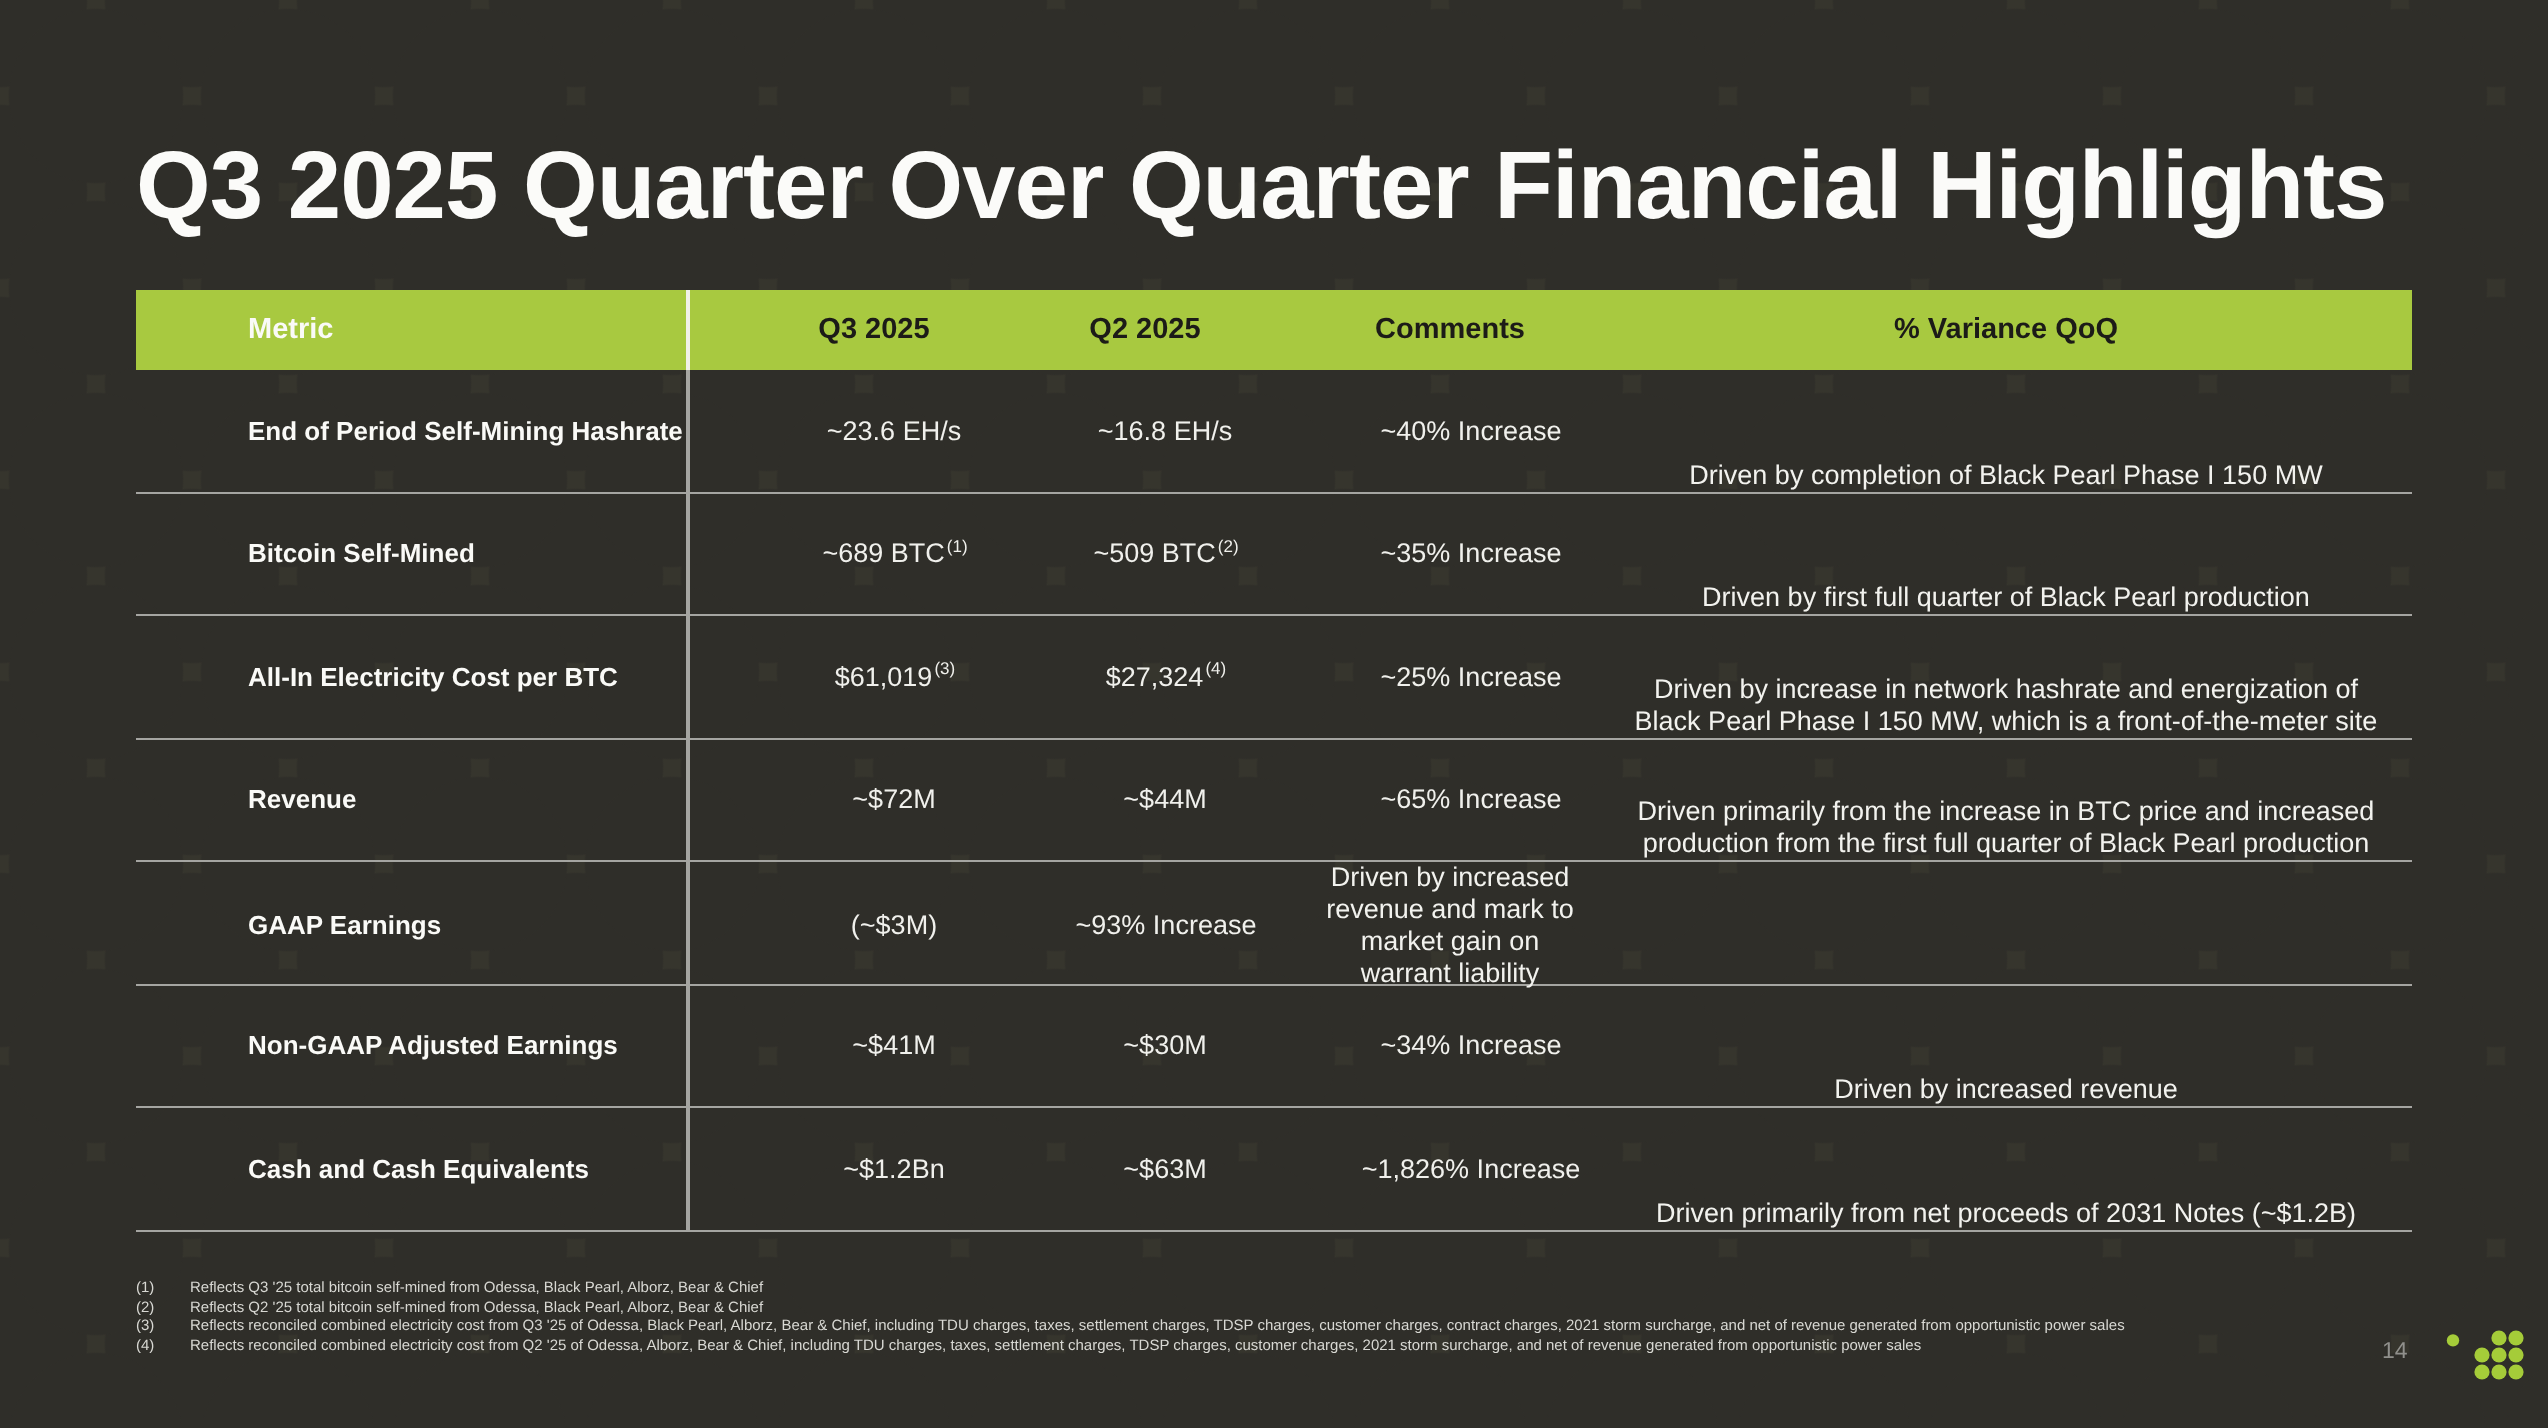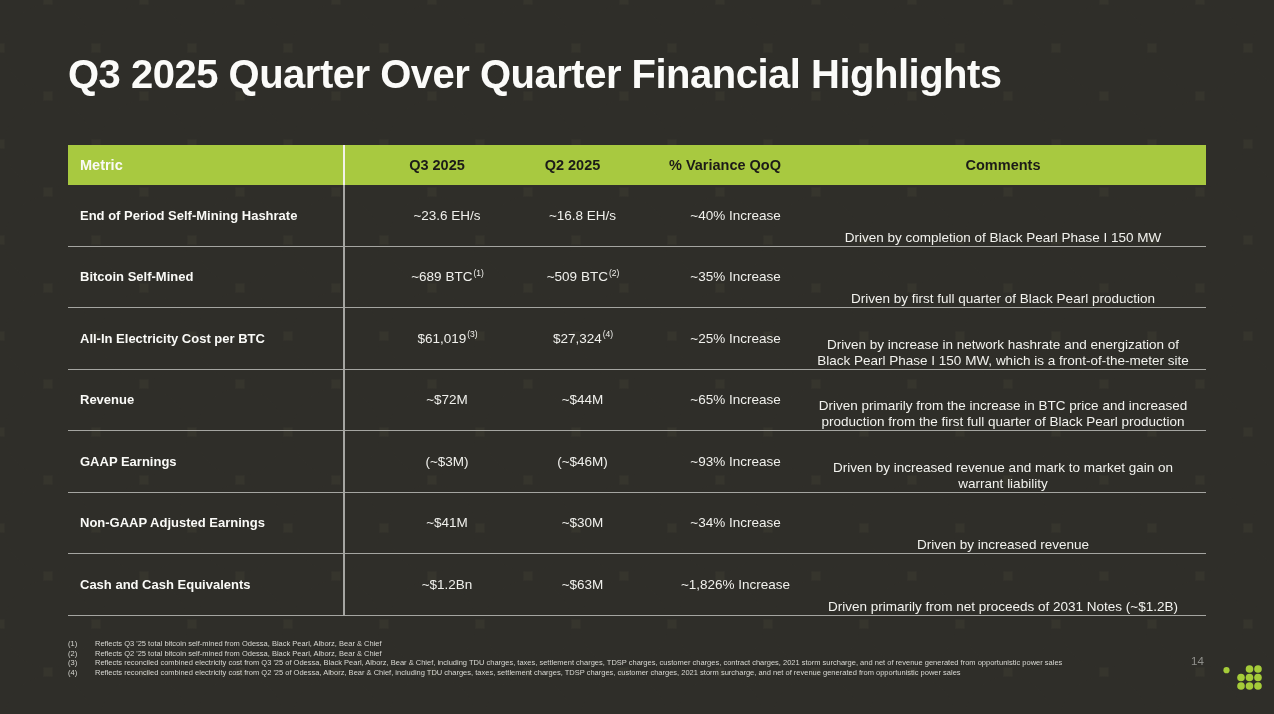--- a/index.html
+++ b/index.html
@@ -10,22 +10,22 @@
     font-family:"Liberation Sans","DejaVu Sans",sans-serif;
     background-color:#36352d;
     background-image:
       radial-gradient(circle 44px at 50% 50%, #2f2e29 98%, rgba(0,0,0,0) 100%),
       radial-gradient(circle 44px at 50% 50%, #2f2e29 98%, rgba(0,0,0,0) 100%);
     background-size:96px 96px;
     background-position:0 0,48px 48px;
     color:#f5f5f2;
   }
   .title{
-    position:absolute;left:68px;top:52px;
-    font-size:40px;font-weight:800;letter-spacing:-0.5px;
+    position:absolute;left:68px;top:66px;
+    font-size:48px;font-weight:800;letter-spacing:-0.5px;
     color:#fbfbf9;white-space:nowrap;
   }
   .fin-table{
     position:absolute;left:68px;top:145px;width:1138px;
   }
   .trow{
     display:grid;
     grid-template-columns:275px 152px 155px 150px 406px;
     align-items:center;
   }
@@ -36,54 +36,54 @@
     font-weight:700;
     font-size:14.5px;
   }
   .thead .cell{color:#1c1b18;}
   .tbody .trow{
     height:60.5px;
     border-bottom:1px solid #a5a5a1;
     font-size:13.5px;
   }
   .cell{height:100%;display:flex;align-items:center;justify-content:center;text-align:center;box-sizing:border-box;}
-  .cell.metric{justify-content:flex-start;text-align:left;padding-left:12px;font-weight:700;font-size:13px;color:#fafaf7;}
+  .cell.metric{justify-content:flex-start;text-align:left;padding-left:12px;font-weight:700;font-size:13px;color:#fafaf7;margin-left:44px;}
   .thead .cell.metric{font-size:14.5px;}
   .cell.c2{border-left:2px solid #a5a5a1;padding-left:34px;}
   .thead .cell.c2{border-left:2px solid #f2f1ea;}
   .cell.comment{padding:0 10px;line-height:1.18;color:#f2f2ee;align-items:flex-end;}
   .val{color:#f0f0ec;margin-left:21px;}
   sup{font-size:8.5px;line-height:0;margin-left:1px;}
   .footnotes{
     position:absolute;left:68px;top:639px;width:1090px;
     font-size:7.5px;line-height:9.6px;color:#d8d8d3;
   }
   .fn-line{display:flex;}
   .fn-num{flex:0 0 27px;}
   .fn-text{flex:1;}
   .page-number{
-    position:absolute;left:1191px;top:655px;
+    position:absolute;left:1191px;top:670px;
     font-size:11.5px;color:#90908c;
   }
   .logo{position:absolute;left:1222px;top:664px;}
 </style>
 </head>
 <body>
 
 <div class="slide">
 
   <div class="title">Q3 2025 Quarter Over Quarter Financial Highlights</div>
 
   <div class="fin-table">
     <div class="trow thead">
       <div class="cell metric">Metric</div>
       <div class="cell c2">Q3 2025</div>
       <div class="cell">Q2 2025</div>
+      <div class="cell">Comments</div>
       <div class="cell">% Variance QoQ</div>
-      <div class="cell">Comments</div>
     </div>
     <div class="tbody">
     <div class="trow">
       <div class="cell metric">
             <span class="bind-metric">End of Period Self-Mining Hashrate</span>
           </div>
       <div class="cell c2">
             <span class="val"><span class="bind-q3">~23.6 EH/s</span><sup class="bind-q3sup"></sup></span>
           </div>
       <div class="cell">
@@ -150,23 +150,20 @@
             <span class="bind-comment">Driven primarily from the increase in BTC price and increased production from the first full quarter of Black Pearl production</span>
           </div>
     </div>
 
     <div class="trow">
       <div class="cell metric">
             <span class="bind-metric">GAAP Earnings</span>
           </div>
       <div class="cell c2">
             <span class="val"><span class="bind-q3">(~$3M)</span><sup class="bind-q3sup"></sup></span>
-          </div>
-      <div class="cell">
-            <span class="val"><span class="bind-q2">(~$46M)</span><sup class="bind-q2sup"></sup></span>
           </div>
       <div class="cell">
             <span class="val bind-variance">~93% Increase</span>
           </div>
       <div class="cell comment">
             <span class="bind-comment">Driven by increased revenue and mark to market gain on warrant liability</span>
           </div>
     </div>
 
     <div class="trow">

